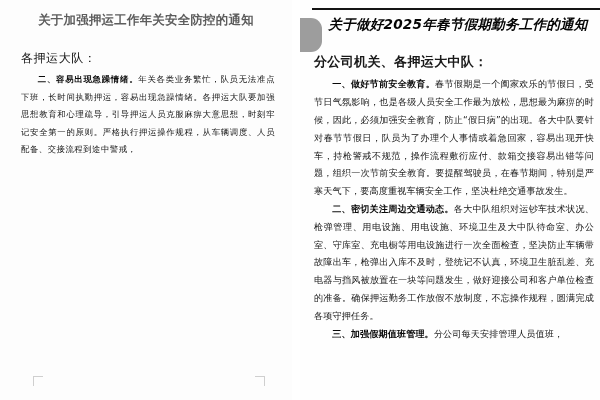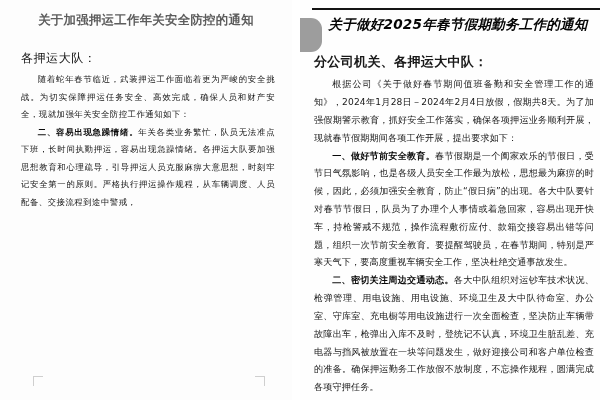--- a/index.html
+++ b/index.html
@@ -198,23 +198,20 @@
 
   <div class="doc-left">
     <div class="doc-left-inner">
 
       <h1 class="left-title">关于加强押运工作年关安全防控的通知</h1>
 
       <div class="left-body">
 
         <p class="left-salutation">各押运大队：</p>
 
-        <p class="lp">
-          <span class="lead"></span><span>随着蛇年春节临近，武装押运工作面临着更为严峻的安全挑战。为切实保障押运任务安全、高效完成，确保人员和财产安全，现就加强年关安全防控工作通知如下：</span>
-        </p>
 
 
         <p class="lp">
           <span class="lead">二、容易出现急躁情绪。</span><span>年关各类业务繁忙，队员无法准点下班，长时间执勤押运，容易出现急躁情绪。各押运大队要加强思想教育和心理疏导，引导押运人员克服麻痹大意思想，时刻牢记安全第一的原则。严格执行押运操作规程，从车辆调度、人员配备、交接流程到途中警戒，</span>
         </p>
 
       </div>
 
       <div class="crop-mark bl"></div>
       <div class="crop-mark br"></div>
@@ -228,23 +225,20 @@
 
       <div class="right-rule"></div>
       <div class="right-logo-blob"></div>
 
       <h1 class="right-title">关于做好2025年春节假期勤务工作的通知</h1>
 
       <div class="right-body">
 
         <p class="right-salutation">分公司机关、各押运大中队：</p>
 
-        <p class="rp">
-          <span class="lead"></span><span>根据公司《关于做好春节期间值班备勤和安全管理工作的通知》，2024年1月28日－2024年2月4日放假，假期共8天。为了加强假期警示教育，抓好安全工作落实，确保各项押运业务顺利开展，现就春节假期期间各项工作开展，提出要求如下：</span>
-        </p>
 
         <p class="rp">
           <span class="lead">一、做好节前安全教育。</span><span>春节假期是一个阖家欢乐的节假日，受节日气氛影响，也是各级人员安全工作最为放松，思想最为麻痹的时候，因此，必须加强安全教育，防止“假日病”的出现。各大中队要针对春节节假日，队员为了办理个人事情或着急回家，容易出现开快车，持枪警戒不规范，操作流程敷衍应付、款箱交接容易出错等问题，组织一次节前安全教育。要提醒驾驶员，在春节期间，特别是严寒天气下，要高度重视车辆安全工作，坚决杜绝交通事故发生。</span>
         </p>
 
         <p class="rp">
           <span class="lead">二、密切关注周边交通动态。</span><span>各大中队组织对运钞车技术状况、枪弹管理、用电设施、用电设施、环境卫生及大中队待命室、办公室、守库室、充电橱等用电设施进行一次全面检查，坚决防止车辆带故障出车，枪弹出入库不及时，登统记不认真，环境卫生脏乱差、充电器与挡风被放置在一块等问题发生，做好迎接公司和客户单位检查的准备。确保押运勤务工作放假不放制度，不忘操作规程，圆满完成各项守押任务。</span>
         </p>
 
         <p class="rp">

